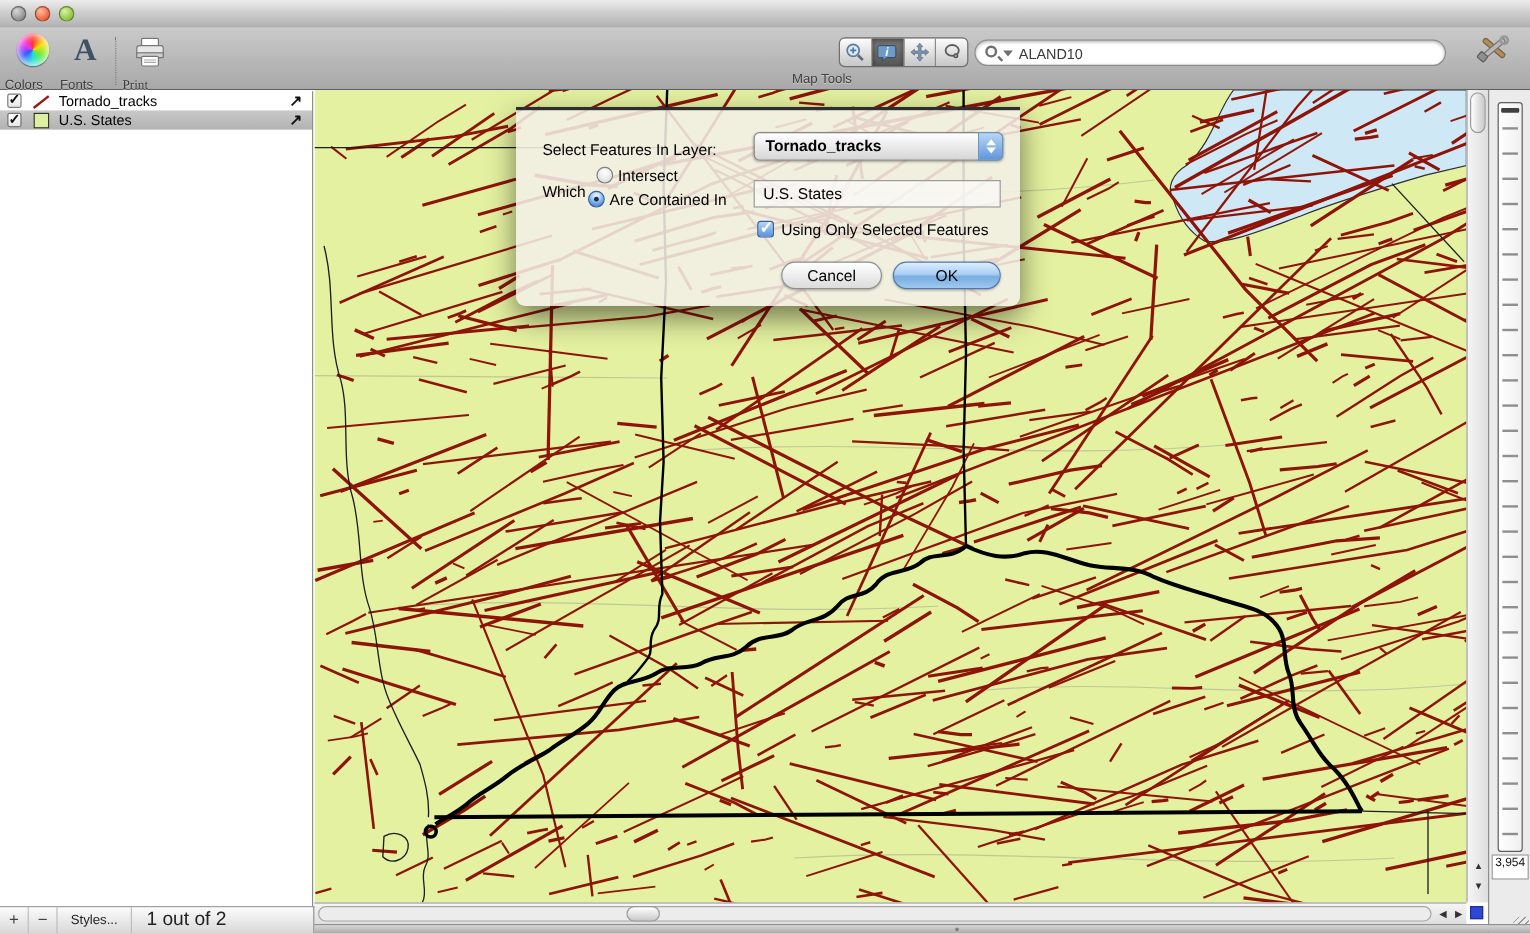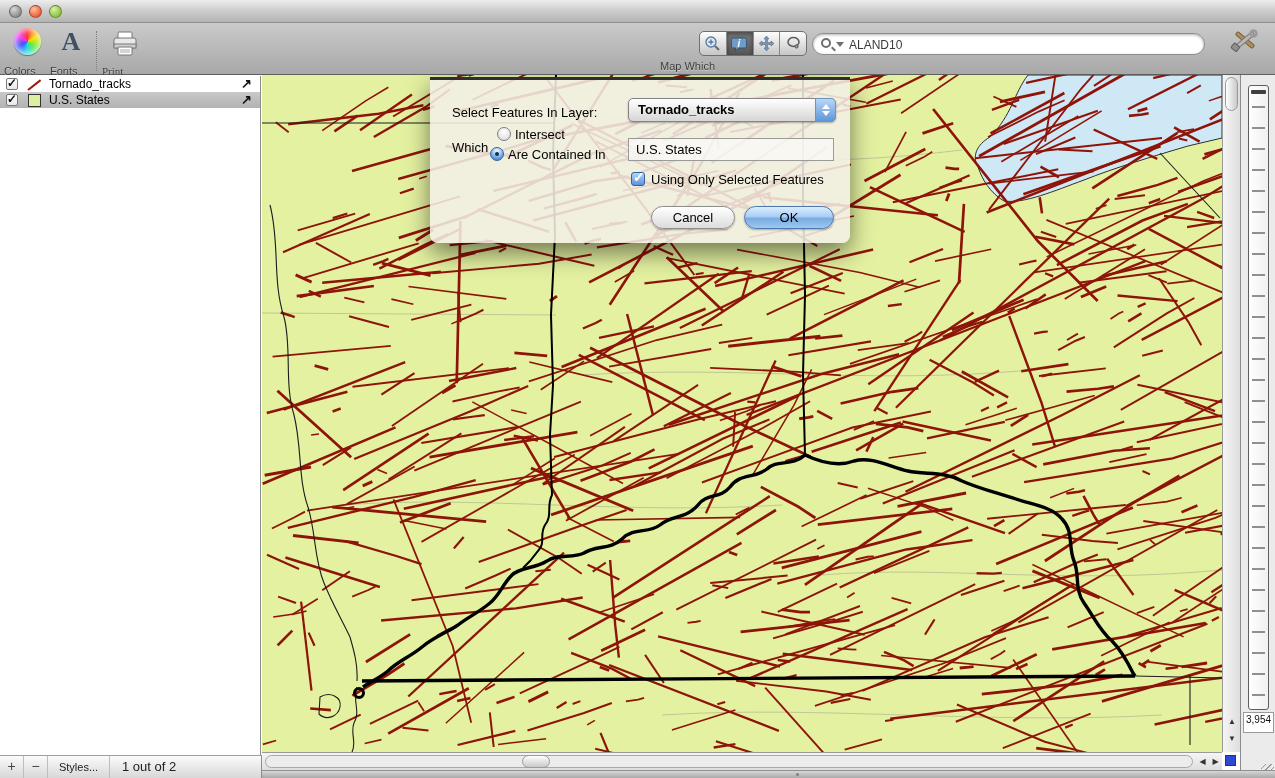--- a/index.html
+++ b/index.html
@@ -59,21 +59,21 @@
   .swatch.line::after { content:""; position:absolute; left:0; top:11px; width:16px; height:2px; background:#9a1a10; transform:rotate(-38deg); transform-origin:left center; }
   .swatch.fill { border:1px solid #333; background:#ddf0a2; }
   .layer-name { margin-left:8px; }
   .jump-arrow { position:absolute; right:8px; top:0px; font-size:13px; font-weight:bold; color:#111; }
 
   .sidebar-footer { position:absolute; left:0; top:755px; width:262px; height:23px;
     background:linear-gradient(#fbfbfb,#d8d8d8); border-top:1px solid #9f9f9f; border-right:1px solid #8c8c8c;
     display:flex; align-items:stretch; font-size:12px; color:#333; }
   .sf-btn { width:24px; border-right:1px solid #bdbdbd; text-align:center; line-height:21px; font-size:14px; color:#444; }
   .sf-styles { width:62px; border-right:1px solid #bdbdbd; text-align:center; line-height:22px; font-size:11px; color:#222; }
-  .sf-status { line-height:22px; padding-left:12px; font-size:13px; color:#222; }
+  .sf-status { line-height:22px; padding-left:12px; font-size:16px; color:#222; }
 
   
   .map-area { position:absolute; left:262px; top:75px; width:960px; height:677px; overflow:hidden; }
   #map-svg { display:block; }
   .land { fill:var(--land); }
   .lake { fill:var(--lake); stroke:#2e2e2e; stroke-width:1; }
   #tracks line, #tracks polyline { stroke:var(--track); fill:none; }
   .thin-border { stroke:#1c1c1c; stroke-width:1.1; fill:none; }
   .road { stroke:#b7bd95; stroke-width:1; fill:none; opacity:.8; }
   .in-border { stroke:#000; stroke-width:2; fill:none; }
@@ -204,21 +204,21 @@
           <path d="M8.5,1 L11,4 H9.5 V7.5 H13 V6 L16,8.5 L13,11 V9.5 H9.5 V13 H11 L8.5,16 L6,13 H7.5 V9.5 H4 V11 L1,8.5 L4,6 V7.5 H7.5 V4 H6 Z" fill="#7c93ad" stroke="#56718c" stroke-width="0.6"></path>
         </svg>
       </div>
       <div class="seg">
         <svg width="17" height="17" viewBox="0 0 17 17">
           <ellipse cx="8.5" cy="7" rx="5.5" ry="4.5" fill="none" stroke="#5c5c5c" stroke-width="1.5"></ellipse>
           <circle cx="11.5" cy="11.5" r="1.6" fill="#9a9a9a" stroke="#555"></circle>
         </svg>
       </div>
     </div>
-    <div class="tb-label maptools-label">Map Which</div>
+    <div class="tb-label maptools-label">Map Tools</div>
 
     <div class="searchfield">
       <span class="mag"></span>
       <span class="chev"></span>
       <span class="stext">ALAND10</span>
     </div>
 
     <div class="tb-item tb-customize">
       <svg width="30" height="26" viewBox="0 0 30 26">
         <rect x="4" y="10" width="22" height="4" rx="1.5" fill="#b08d5e" stroke="#7c6138" transform="rotate(40 15 12)"></rect>
@@ -833,21 +833,21 @@
         <path class="in-border" d="M541,0 L541,120 L543,220 L541,300 L543,380"></path>
       </g>
       <g>
         <path class="ky-border" d="M543,380 C530,392 515,384 505,394 C492,404 478,398 468,412 C458,424 445,418 436,430 C424,444 410,440 398,450 C386,459 372,452 360,464 C348,475 334,470 322,478 C310,484 296,478 285,486 C272,494 258,492 250,500 C240,510 238,520 228,528 C216,538 206,542 196,550 C184,558 172,562 160,572 C148,582 136,586 126,596 C116,604 106,608 101,612"></path>
         <circle cx="97" cy="618" r="4.5" fill="none" stroke="#000" stroke-width="3"></circle>
         <path class="ky-border" d="M543,380 C560,388 576,392 592,386 C610,381 628,392 646,396 C664,400 682,396 700,406 C718,414 736,418 754,424 C772,430 790,432 800,444 C812,456 806,472 812,486 C818,500 812,514 822,528 C832,542 838,556 850,566 C860,576 866,588 871,598 L873,601"></path>
         <path class="ky-border" d="M100,606 L873,601"></path>
       </g>
     </svg>
 
-    <div class="sheet" style="left:168px; top:2px;">
+    <div class="sheet" style="left:168px; top:14px;">
       <label class="lbl-select">Select Features In Layer:</label>
       <div class="popup">
         <span>Tornado_tracks</span>
         <span class="stepper">
             <i class="up"></i>
             <i class="down"></i>
           </span>
       </div>
       <label class="lbl-which">Which</label>
       <span class="radio r1"></span>

